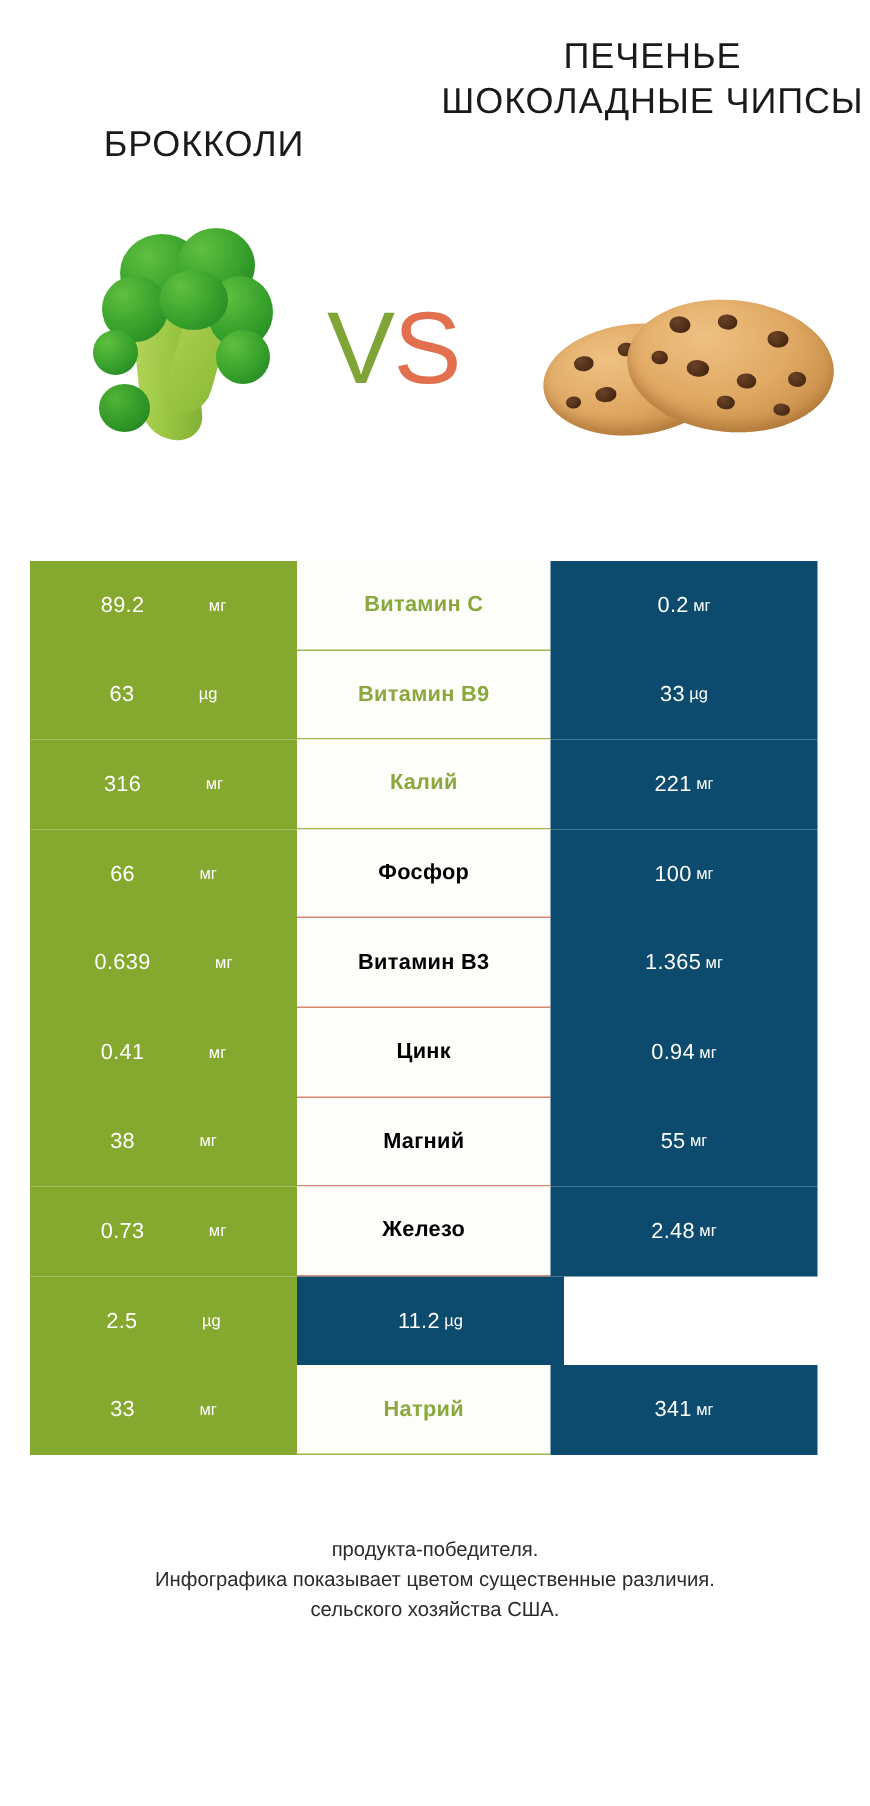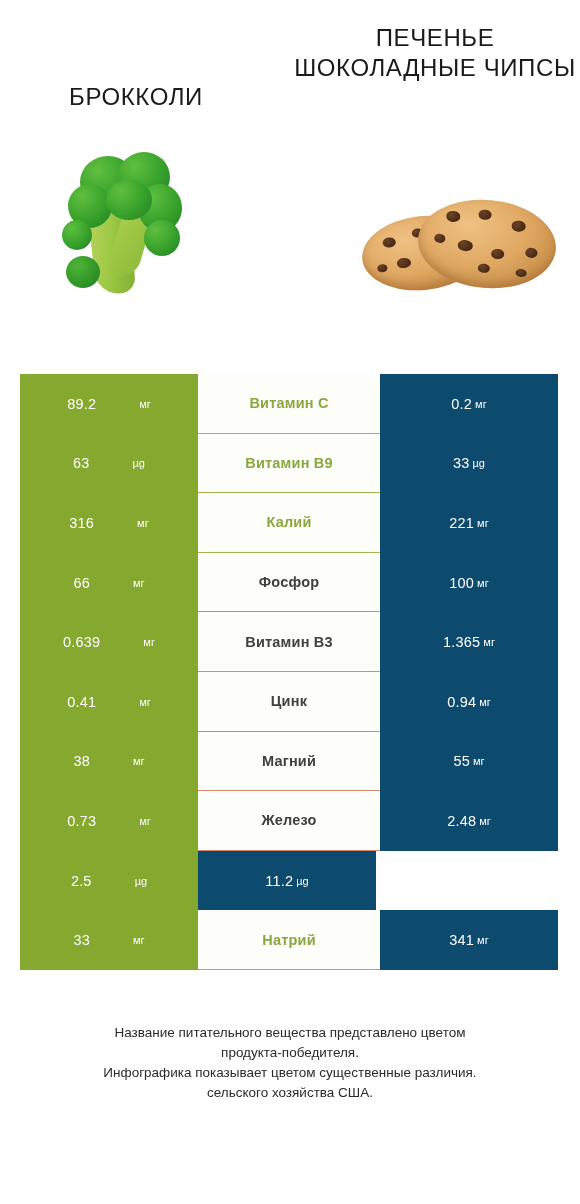--- a/index.html
+++ b/index.html
@@ -150,27 +150,27 @@
     letter-spacing: 0.2px;
   }
   .cell-left, .cell-right {
     width: 178px;
     color: #ffffff;
     font-weight: 400;
   }
   .cell-left  { background: #85A82E; gap: 40px; }
   .cell-right { background: #0c4a6e; }
   .cell-mid {
-    width: 182px;
+    width: 169px;
     background: #fdfdfa;
     font-size: 14.5px;
     font-weight: 700;
   }
   .cell-mid.win-left  { color: #8AA83D; border-bottom: 1.5px solid #9cb84d; }
-  .cell-mid.win-right { color: #404040; border-bottom: 1.5px solid #d8886c; }
+  .cell-mid.win-right { color: #000000; border-bottom: 1.5px solid #d8886c; }
   .unit { font-size: 11px; margin-left: 3px; letter-spacing: 0; }
 
   
   .footer {
     position: absolute;
     left: 30px;
     top: 1023px;
     width: 520px;
     text-align: center;
     font-size: 13.5px;
@@ -197,20 +197,21 @@
       <div class="br-bud b2"></div>
       <div class="br-bud b3"></div>
       <div class="br-bud b4"></div>
       <div class="br-bud b5"></div>
       <div class="br-bud b6"></div>
       <div class="br-bud b7"></div>
       <div class="br-bud b8"></div>
     </div>
   </div>
 
+  <div class="vs"><span class="v">V</span><span class="s">S</span></div>
 
   <div class="hero-right">
     <div class="cookies">
       <div class="cookie back">
         <div class="chip" style="left:22px;top:18px;width:13px;height:10px;"></div>
         <div class="chip" style="left:52px;top:12px;width:11px;height:9px;"></div>
         <div class="chip" style="left:34px;top:40px;width:14px;height:10px;"></div>
         <div class="chip" style="left:68px;top:34px;width:12px;height:9px;"></div>
         <div class="chip" style="left:14px;top:44px;width:10px;height:8px;"></div>
         <div class="chip" style="left:88px;top:22px;width:10px;height:8px;"></div>
@@ -336,17 +337,16 @@
       </div>
       <div class="cell cell-mid win-left">Натрий</div>
       <div class="cell cell-right">
         <span>341</span>
         <span class="unit">мг</span>
       </div>
     </div>
   </div>
 
 <div class="footer" id="footer-note">
-    <p>Название питательного вещества представлено цветом</p>
     <p>продукта-победителя.</p>
     <p>Инфографика показывает цветом существенные различия.</p>
     <p>сельского хозяйства США.</p>
   </div>
 
 </body></html>

